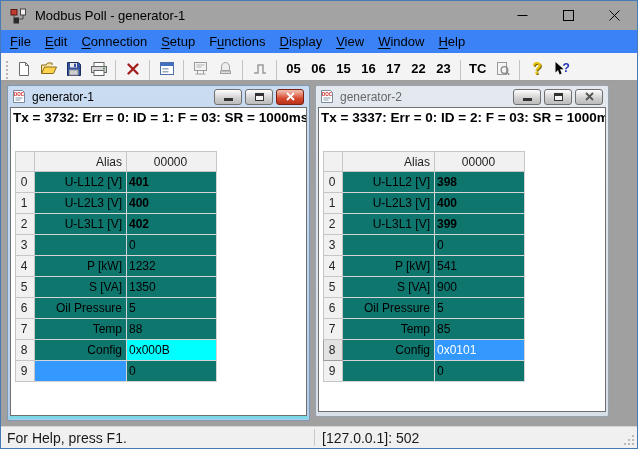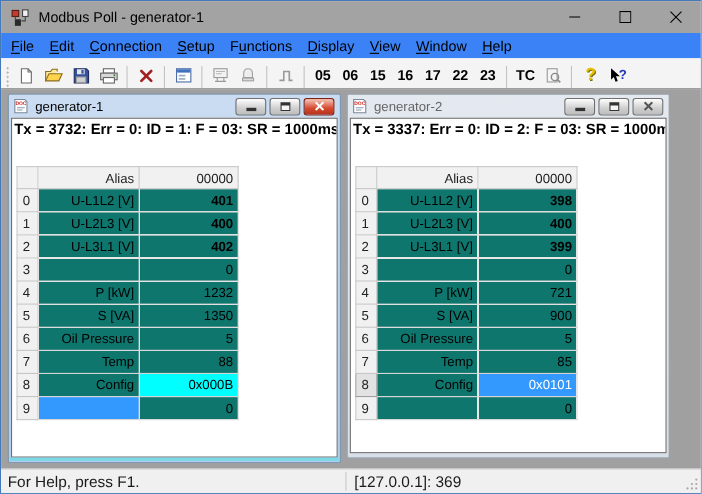--- a/index.html
+++ b/index.html
@@ -48,21 +48,21 @@
 
   .ccontent { position:absolute; left:2px; right:2px; top:21px; bottom:4px; background:#fff; border:1px solid #6f6f6f; overflow:hidden; }
   .pollstatus { padding:2px 2px 0 2px; font-size:13.5px; font-weight:bold; color:#000; white-space:nowrap; overflow:hidden; }
 
   
   table.grid { border-collapse:collapse; margin:26px 0 0 4px; border:1px solid #bdbdbd; font-size:12px; table-layout:fixed; }
   .grid th, .grid td { border:1px solid #d5d5d5; padding:0 4px 0 2px; height:21px; white-space:nowrap; overflow:hidden; }
   .grid th { height:20px; font-weight:normal; }
   .grid th, .grid td.rn { background:#f1f1f1; border-color:#c6c6c6; color:#222; }
   .grid th.alias, .grid td.alias { width:92px; text-align:right; }
-  .grid th.val, .grid td.val { width:90px; text-align:right; }
+  .grid th.val, .grid td.val { width:90px; }
   .grid th.corner, .grid td.rn { width:19px; text-align:center; }
   .grid td { background:#0f766e; color:#000; }
   .grid td.bold { font-weight:bold; }
   .grid td.cyan { background:#00ffff; color:#000; }
   .grid td.sel { background:#3399ff; color:#fff; }
   .grid td.rn.pressed { background:#e2e2e2; border-color:#9f9f9f; }
 
   
   .statusbar { position:absolute; left:0; bottom:0; right:0; height:22px; background:#f0f0f0; border-top:1px solid #d4d4d4; font-size:14px; color:#1a1a1a; }
   .sb-help { position:absolute; left:6px; top:3px; }
@@ -369,21 +369,21 @@
                 <td class="val bold">399</td>
               </tr>
               <tr>
                 <td class="rn">3</td>
                 <td class="alias"></td>
                 <td class="val">0</td>
               </tr>
               <tr>
                 <td class="rn">4</td>
                 <td class="alias">P [kW]</td>
-                <td class="val">721</td>
+                <td class="val">541</td>
               </tr>
               <tr>
                 <td class="rn">5</td>
                 <td class="alias">S [VA]</td>
                 <td class="val">900</td>
               </tr>
               <tr>
                 <td class="rn">6</td>
                 <td class="alias">Oil Pressure</td>
                 <td class="val">5</td>
@@ -406,21 +406,21 @@
             </tbody>
         </table>
       </div>
     </div>
 
   </div>
 
   <div class="statusbar">
     <span class="sb-help">For Help, press F1.</span>
     <span class="sb-sep"></span>
-    <span class="sb-conn">[127.0.0.1]: 369</span>
+    <span class="sb-conn">[127.0.0.1]: 502</span>
     <span class="sb-grip">
       <svg width="12" height="12">
         <circle cx="10" cy="2" r="1" fill="#a8a8a8"></circle>
         <circle cx="10" cy="6" r="1" fill="#a8a8a8"></circle>
         <circle cx="10" cy="10" r="1" fill="#a8a8a8"></circle>
         <circle cx="6" cy="6" r="1" fill="#a8a8a8"></circle>
         <circle cx="6" cy="10" r="1" fill="#a8a8a8"></circle>
         <circle cx="2" cy="10" r="1" fill="#a8a8a8"></circle>
       </svg>
     </span>

